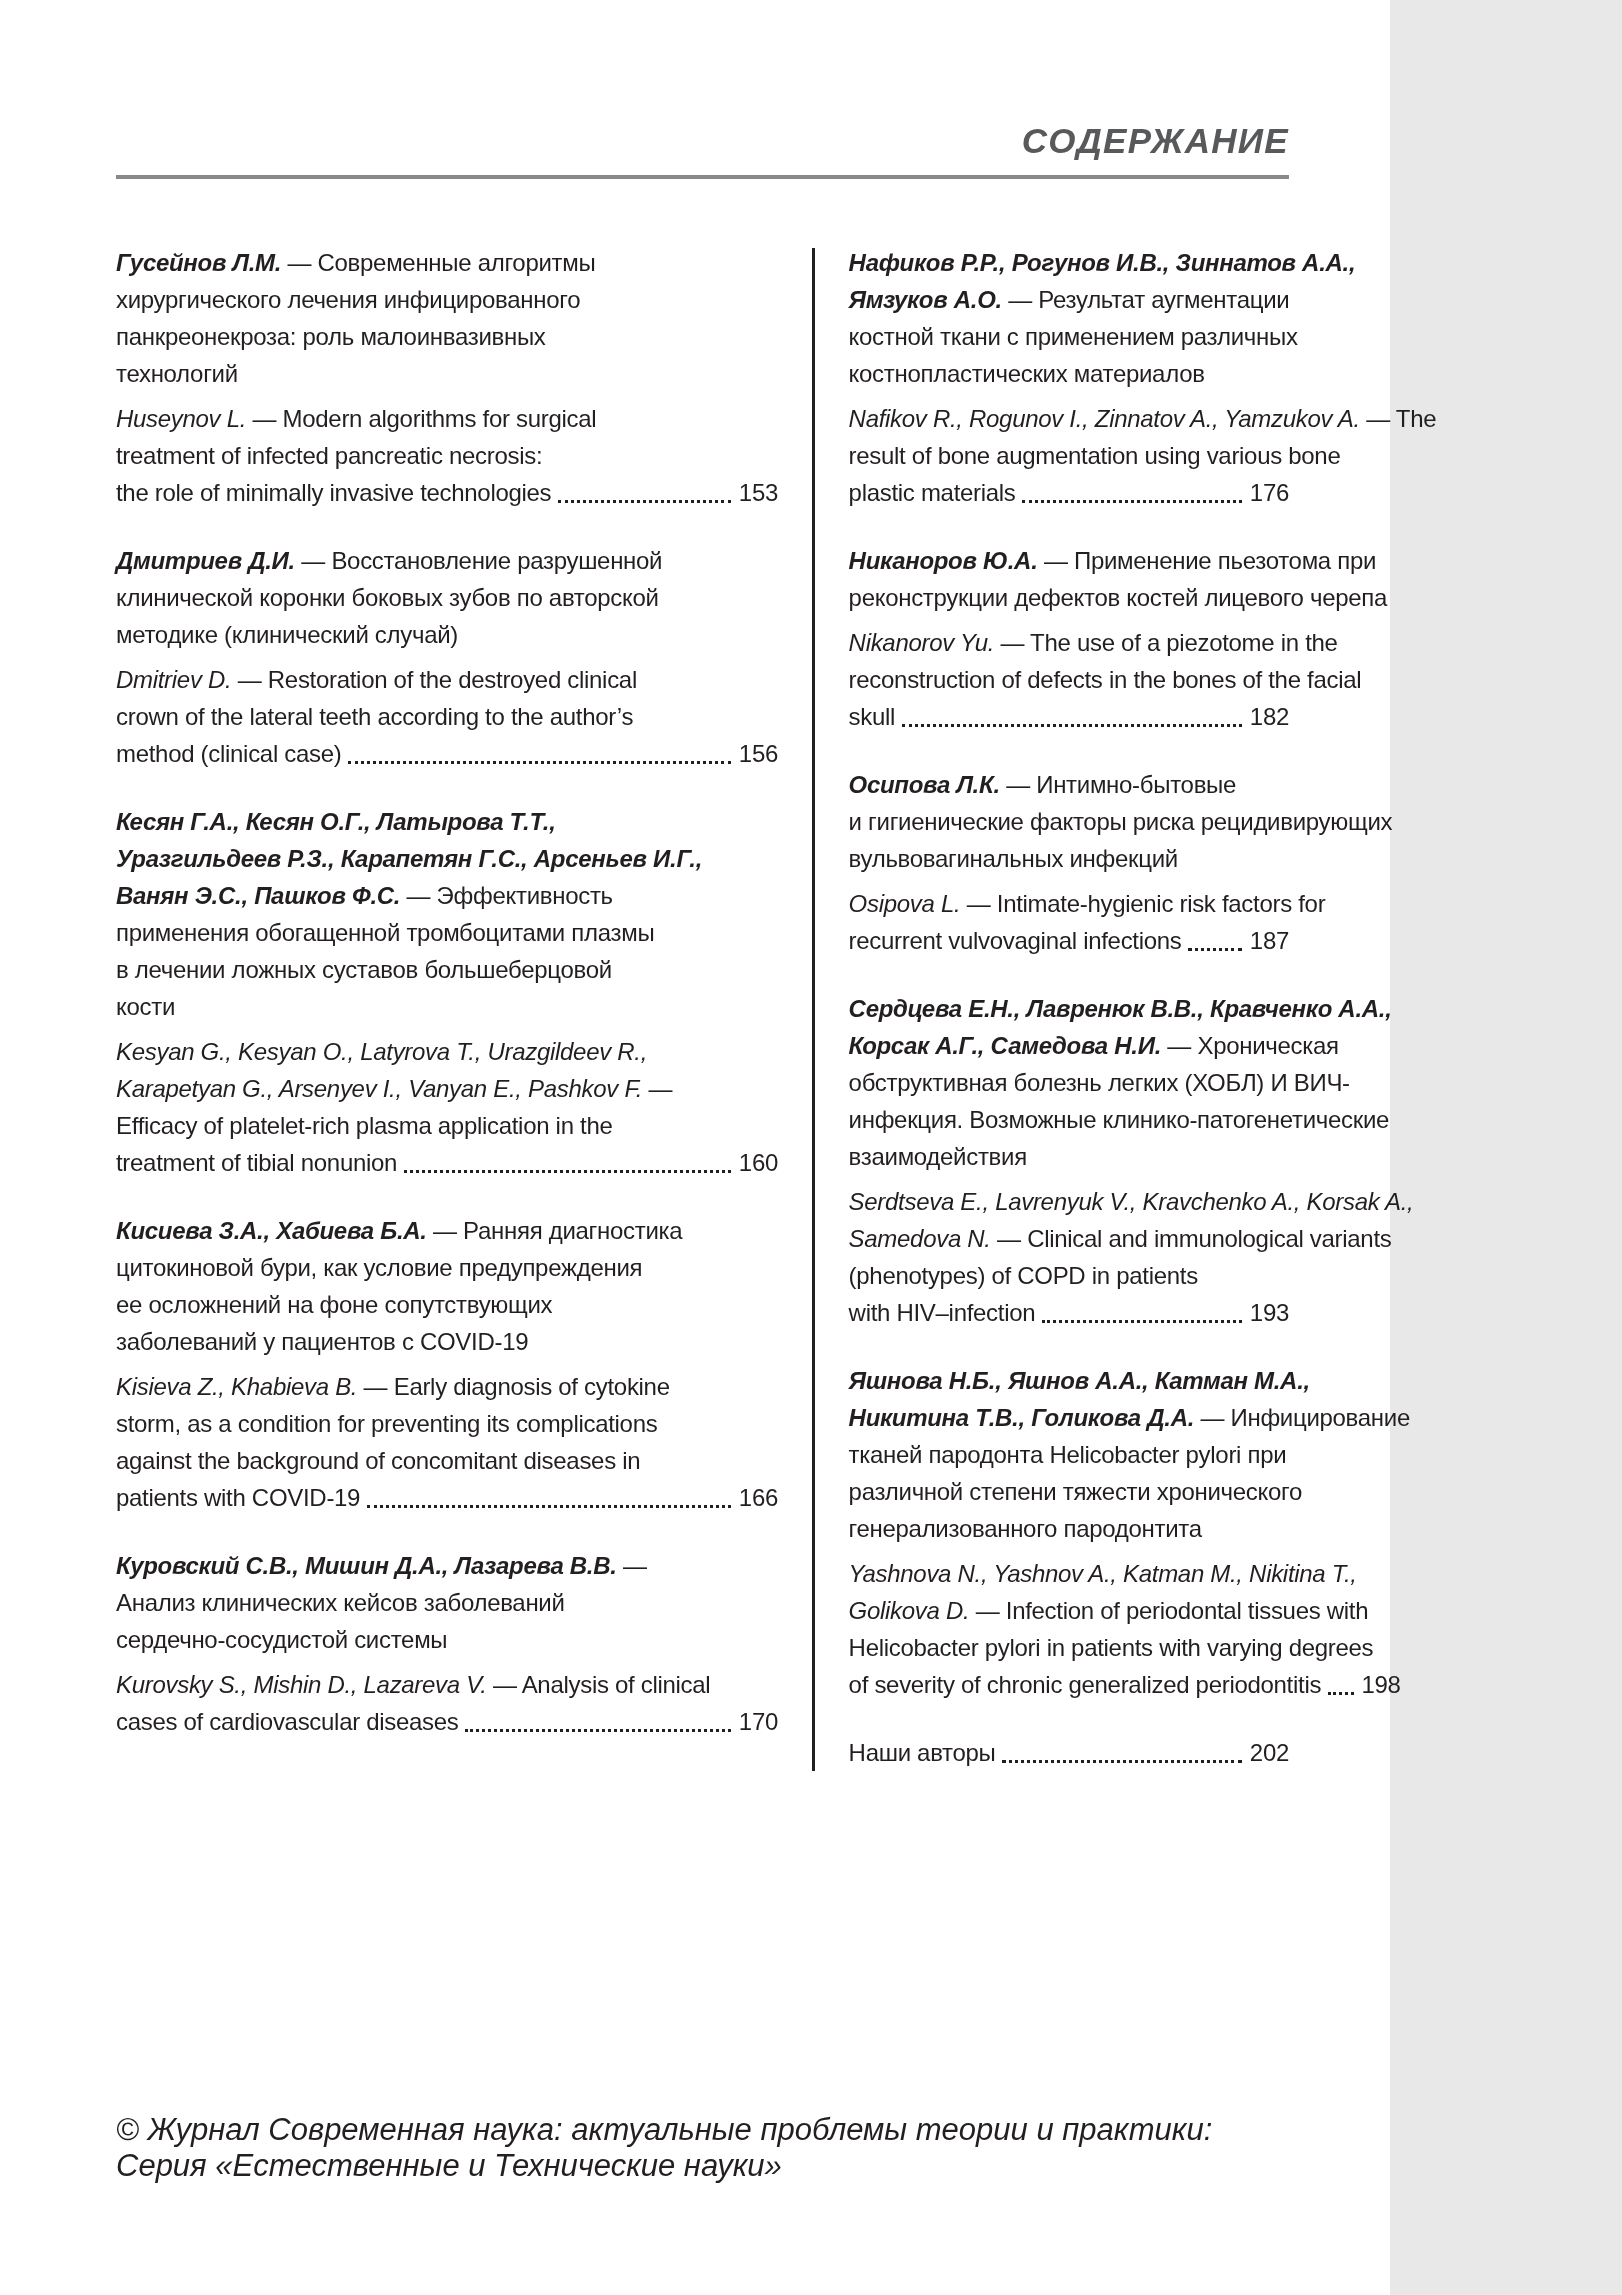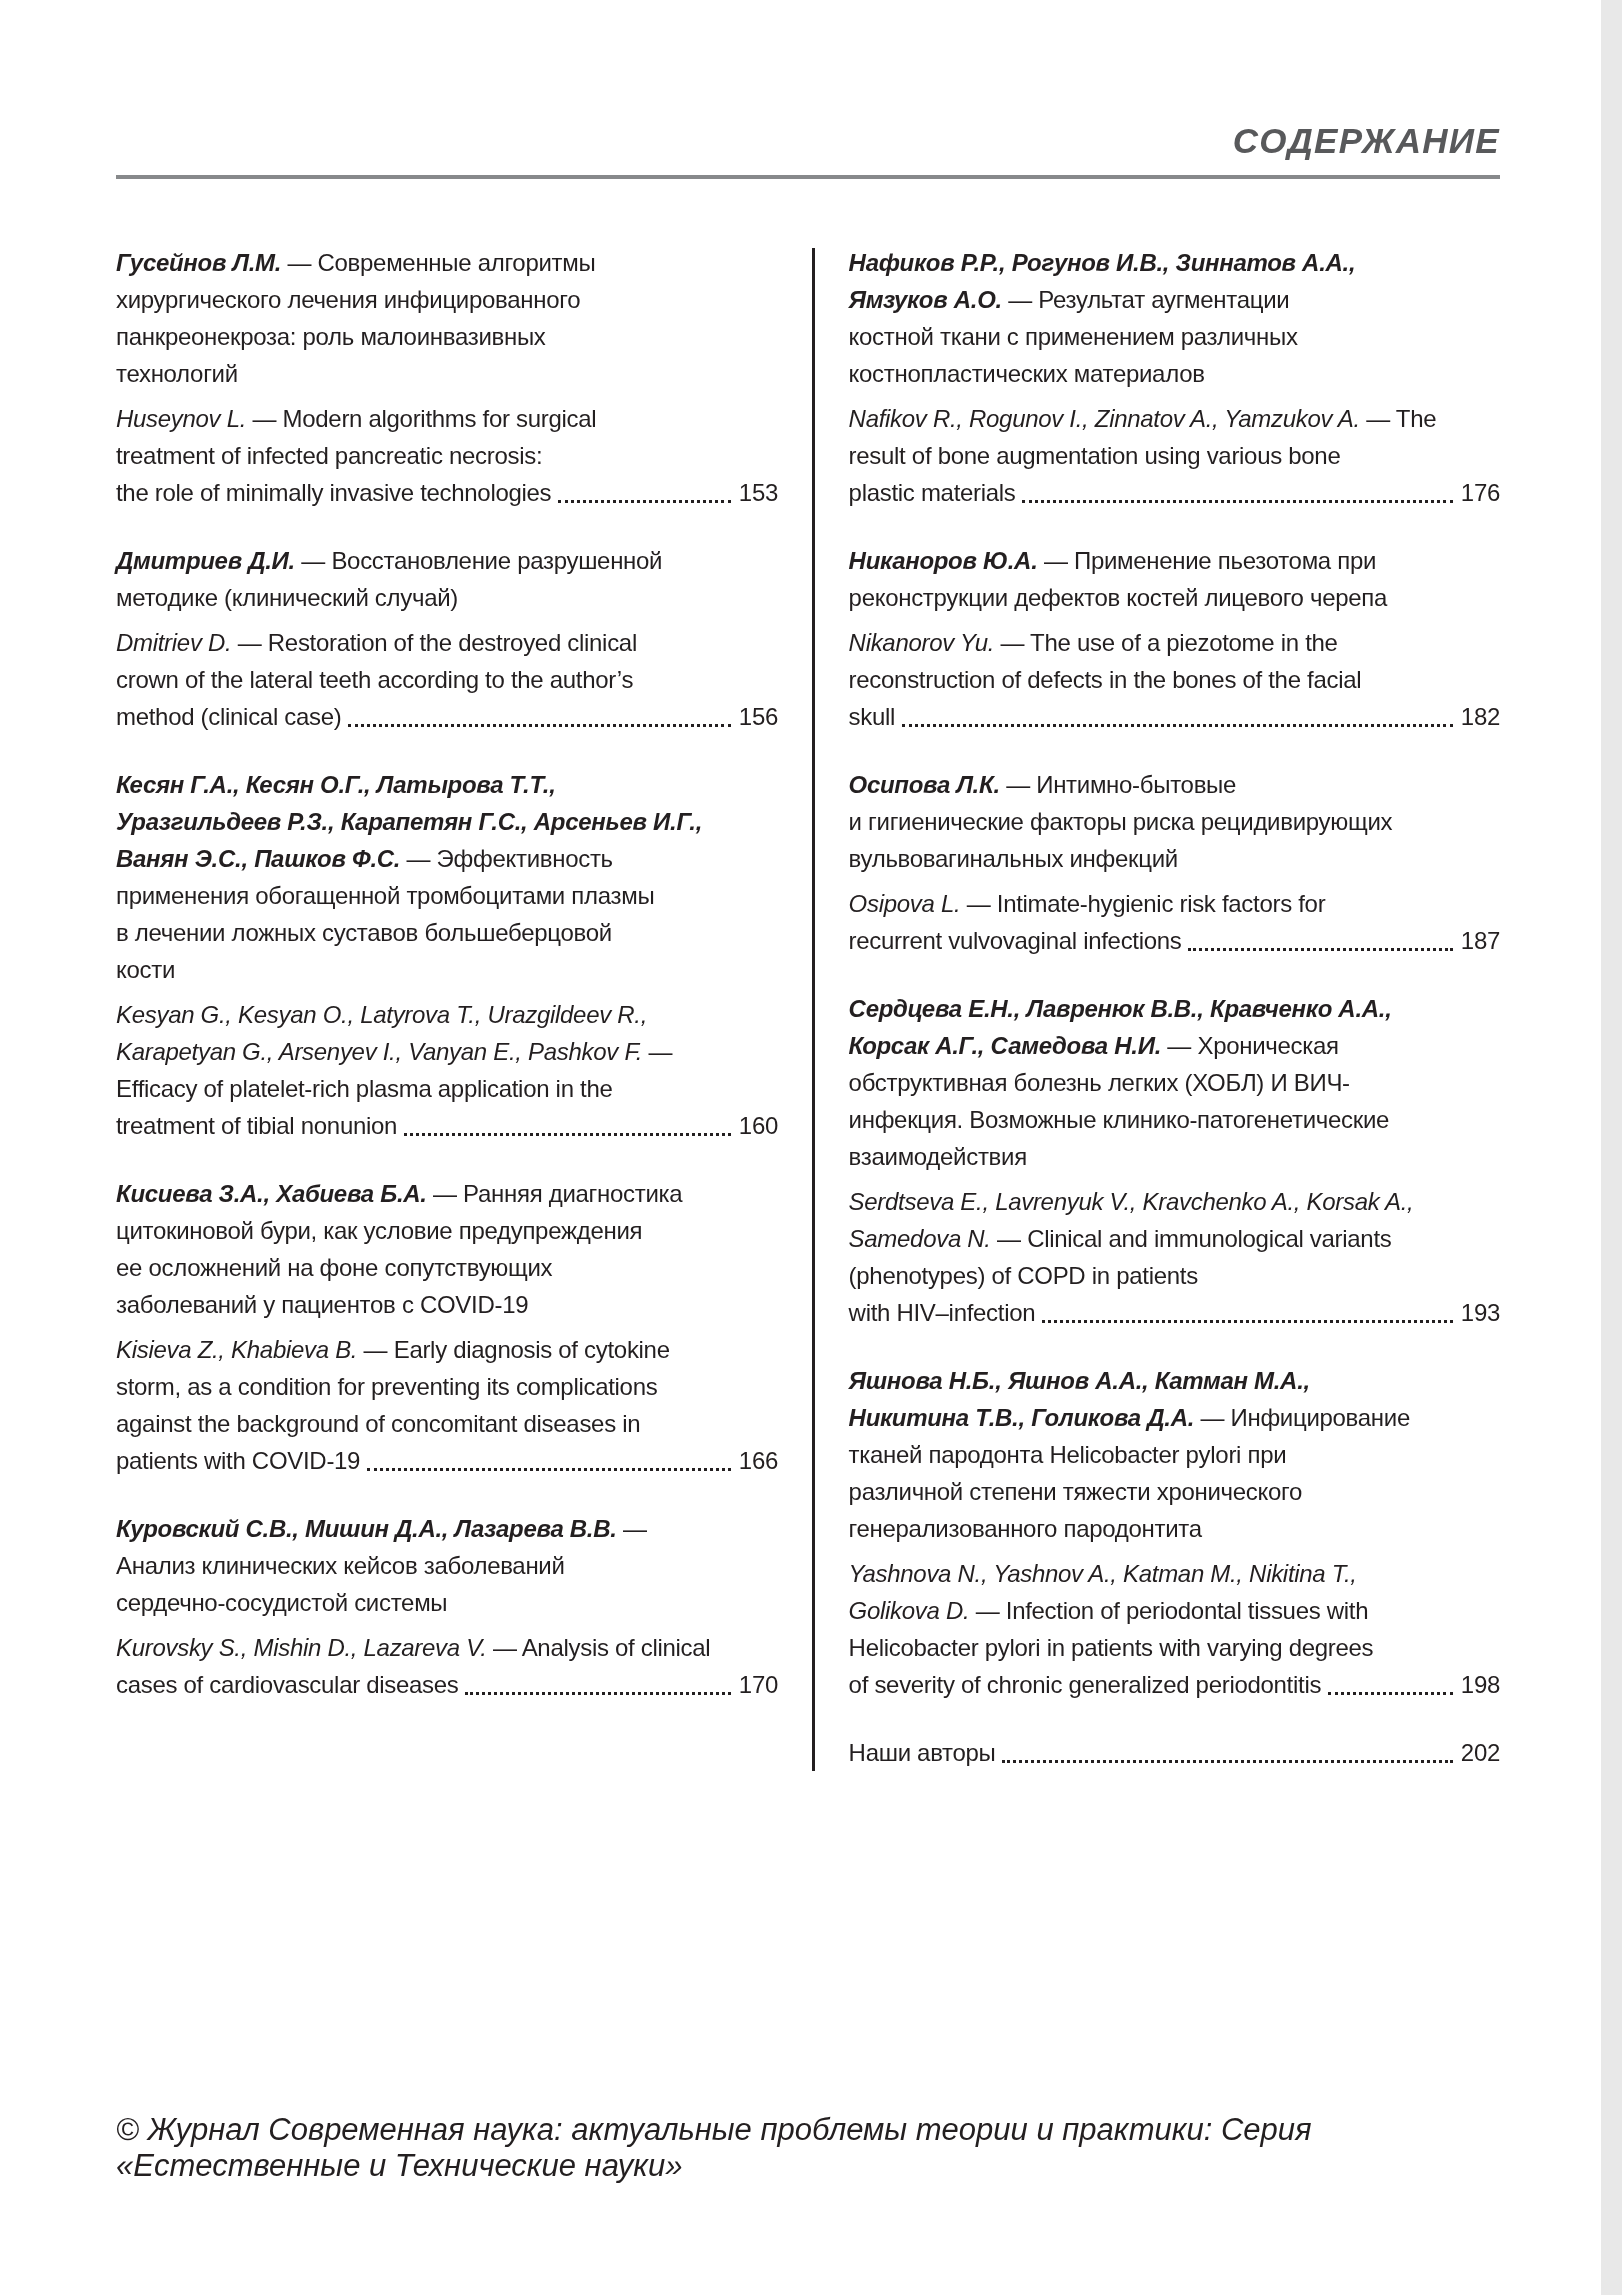--- a/index.html
+++ b/index.html
@@ -1,18 +1,18 @@
 <!DOCTYPE html>
 <html lang="ru" style="font-size:10.5px"><head>
 <meta charset="utf-8">
 <style>
   html,body{margin:0;padding:0;background:#e8e8e8;}
   .page{
     position:relative;
-    width:1601px;height:2295px;
+    width:1390px;height:2295px;
     background:#ffffff;
     box-sizing:border-box;
     padding:121px 101px 111px 116px;
     display:flex;flex-direction:column;
     font-family:"Liberation Sans","DejaVu Sans",sans-serif;
     color:#231f20;
   }
   .title{
     margin:0;
     font-size:35px;font-weight:700;font-style:italic;
@@ -67,20 +67,21 @@
           <div class="line en-start"><span class="seg-i">Huseynov L.</span><span class="seg-r"> — Modern algorithms for surgical</span></div>
           <div class="line"><span class="seg-r">treatment of infected pancreatic necrosis:</span></div>
           <div class="line page-line">
             <span class="seg-r">the role of minimally invasive technologies</span>
             <span class="leader"></span>
             <span class="page-num">153</span>
           </div>
         </div>
         <div class="entry">
           <div class="line"><span class="seg-bi">Дмитриев Д.И.</span><span class="seg-r"> — Восстановление разрушенной</span></div>
+          <div class="line"><span class="seg-r">клинической коронки боковых зубов по авторской</span></div>
           <div class="line"><span class="seg-r">методике (клинический случай)</span></div>
           <div class="line en-start"><span class="seg-i">Dmitriev D.</span><span class="seg-r"> — Restoration of the destroyed clinical</span></div>
           <div class="line"><span class="seg-r">crown of the lateral teeth according to the author’s</span></div>
           <div class="line page-line">
             <span class="seg-r">method (clinical case)</span>
             <span class="leader"></span>
             <span class="page-num">156</span>
           </div>
         </div>
         <div class="entry">

